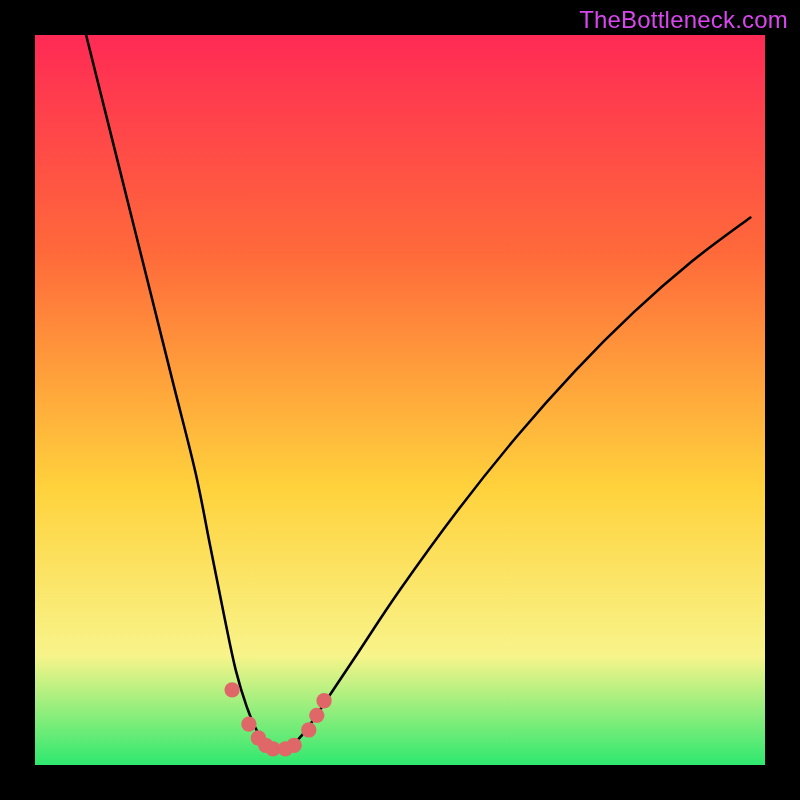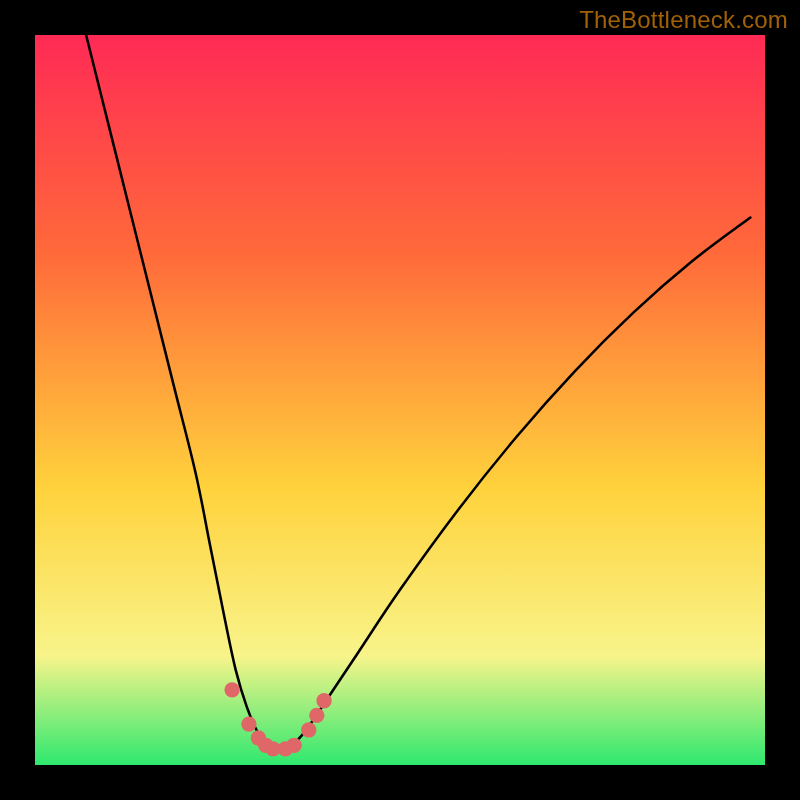--- a/index.html
+++ b/index.html
@@ -36,21 +36,21 @@
     position: absolute;
     left: 0;
     top: 0;
     width: 100%;
     height: 100%;
   }
   .watermark {
     position: absolute;
     top: 6px;
     right: 12px;
-    color: #a16207;
+    color: #d946ef;
     font-size: 24px;
     font-weight: 500;
     letter-spacing: 0.2px;
   }
 </style>
 </head>
 <body>
 
 <div class="frame">
   <div class="watermark">TheBottleneck.com</div>

